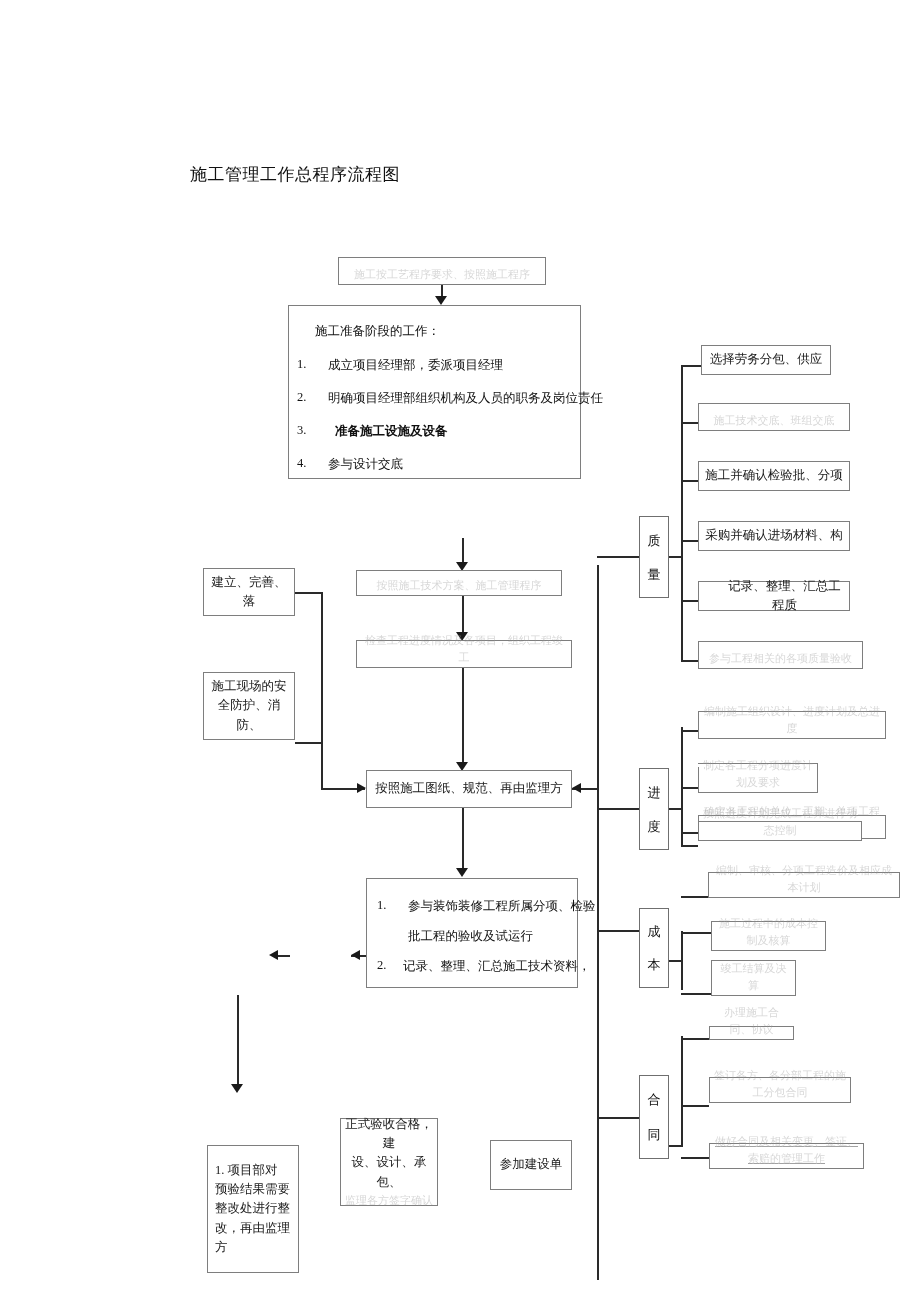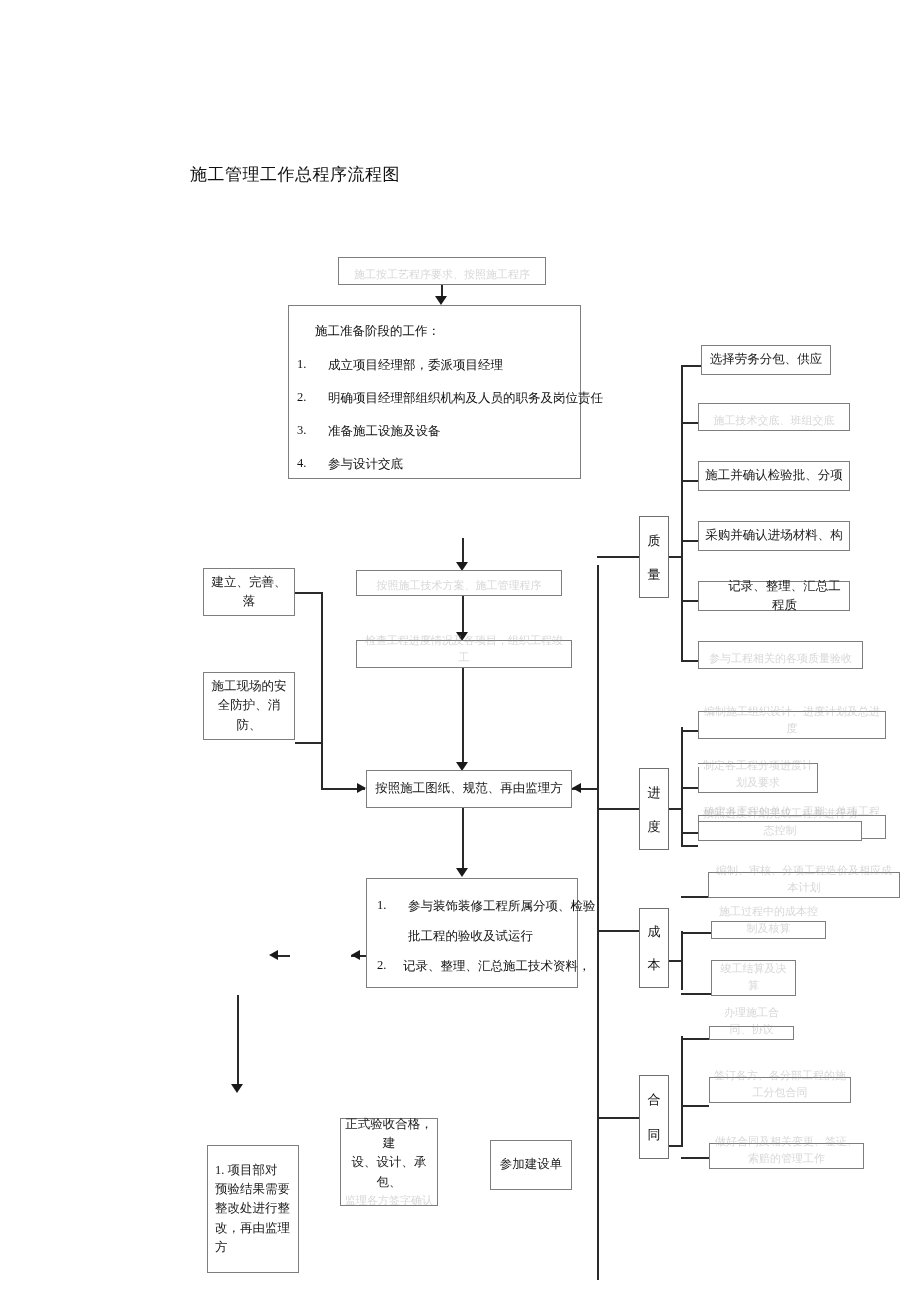--- a/index.html
+++ b/index.html
@@ -110,21 +110,21 @@
   <div class="box" style="left:288px;top:305px;width:293px;height:174px;"></div>
   <div class="prep-head" style="left:315px;top:323px;">施工准备阶段的工作：</div>
 
   <div class="num" style="left:297px;top:357px;">1.</div>
   <div class="li-txt" style="left:328px;top:357px;">成立项目经理部，委派项目经理</div>
 
   <div class="num" style="left:297px;top:390px;">2.</div>
   <div class="li-txt" style="left:328px;top:390px;">明确项目经理部组织机构及人员的职务及岗位责任</div>
 
   <div class="num" style="left:297px;top:423px;">3.</div>
-  <div class="li-txt" style="left:328px;top:423px;">准备施工设施及设备</div>
+  <div class="li-txt" style="left:335px;top:423px;font-weight:bold;">准备施工设施及设备</div>
 
   <div class="num" style="left:297px;top:456px;">4.</div>
   <div class="li-txt" style="left:328px;top:456px;">参与设计交底</div>
 
   <div class="vline" style="left:462px;top:538px;height:26px;"></div>
   <div class="arrow-down" style="left:456px;top:562px;"></div>
 
   <div class="box bottom-text" style="left:356px;top:570px;width:206px;height:26px;">
     <div class="inner faded-strong">按照施工技术方案、施工管理程序</div>
   </div>
@@ -280,21 +280,21 @@
   </div>
   <div class="hline" style="left:597px;top:930px;width:42px;"></div>
   <div class="vline" style="left:681px;top:931px;height:59px;"></div>
   <div class="hline" style="left:669px;top:960px;width:12px;"></div>
 
   <div class="box bottom-text" style="left:708px;top:872px;width:192px;height:26px;">
     <div class="inner faded-strong">编制、审核、分项工程造价及相应成本计划</div>
   </div>
   <div class="hline" style="left:681px;top:896px;width:27px;"></div>
 
-  <div class="box bottom-text" style="left:711px;top:921px;width:115px;height:18px;">
+  <div class="box bottom-text" style="left:711px;top:921px;width:115px;height:30px;">
     <div class="inner faded-strong">施工过程中的成本控制及核算</div>
   </div>
   <div class="hline" style="left:681px;top:932px;width:30px;"></div>
 
   <div class="box bottom-text" style="left:711px;top:960px;width:85px;height:36px;">
     <div class="inner faded-strong">竣工结算及决算</div>
   </div>
   <div class="hline" style="left:681px;top:993px;width:30px;"></div>
 
   <div class="vbox" style="left:639px;top:1075px;width:30px;height:84px;">
@@ -308,18 +308,18 @@
   <div class="box bottom-text" style="left:709px;top:1026px;width:85px;height:14px;">
     <div class="inner faded-strong">办理施工合同、协议</div>
   </div>
   <div class="hline" style="left:681px;top:1038px;width:28px;"></div>
 
   <div class="box bottom-text" style="left:709px;top:1077px;width:142px;height:26px;">
     <div class="inner faded-strong">签订各方、各分部工程的施工分包合同</div>
   </div>
   <div class="hline" style="left:681px;top:1105px;width:28px;"></div>
 
-  <div class="box bottom-text" style="left:709px;top:1143px;width:155px;height:26px;">
+  <div class="box bottom-text" style="left:709px;top:1143px;width:155px;height:26px;text-decoration:underline;">
     <div class="inner faded-strong">做好合同及相关变更、签证、索赔的管理工作</div>
   </div>
   <div class="hline" style="left:681px;top:1157px;width:28px;"></div>
 
 </div>
 
 </body></html>

